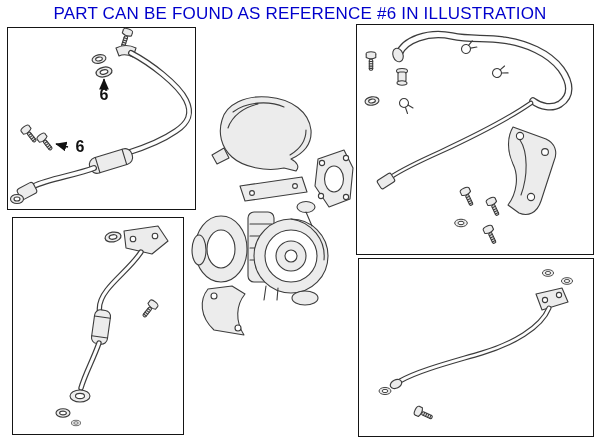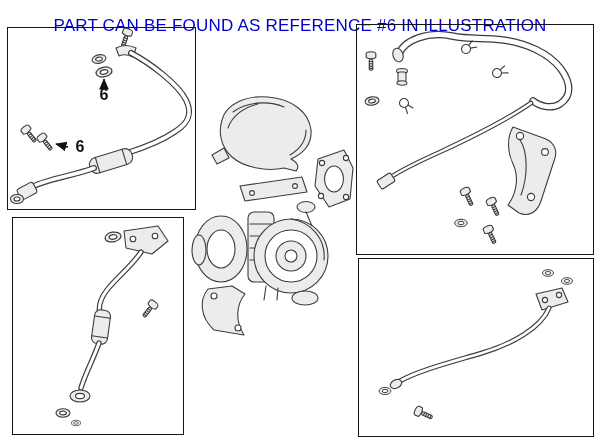--- a/index.html
+++ b/index.html
@@ -1,18 +1,18 @@
 <!DOCTYPE html>
 <html><head>
 <meta charset="utf-8">
 <style>
   html,body{margin:0;padding:0;background:#fff;}
   .stage{position:relative;width:600px;height:442px;background:#fff;overflow:hidden;
          font-family:"Liberation Sans",sans-serif;}
-  .title{position:absolute;top:16px;left:0;width:100%;text-align:center;
+  .title{position:absolute;top:4px;left:0;width:100%;text-align:center;
          font-size:17px;letter-spacing:.2px;color:#0000cc;white-space:nowrap;}
   svg{position:absolute;left:0;top:0;}
   .box{fill:none;stroke:#151515;stroke-width:1;}
   .ln{fill:none;stroke:#3c3c3c;stroke-width:1.1;stroke-linecap:round;stroke-linejoin:round;}
   .fl{fill:#ececec;stroke:#3c3c3c;stroke-width:1.1;stroke-linejoin:round;}
   .fw{fill:#ffffff;stroke:#3c3c3c;stroke-width:1.1;}
   .pipe-o{fill:none;stroke:#3c3c3c;stroke-width:6;stroke-linecap:round;}
   .pipe-i{fill:none;stroke:#fdfdfd;stroke-width:3.6;stroke-linecap:round;}
   .hose-o{stroke-width:7.5;}
   .hose-i{stroke-width:5;}

